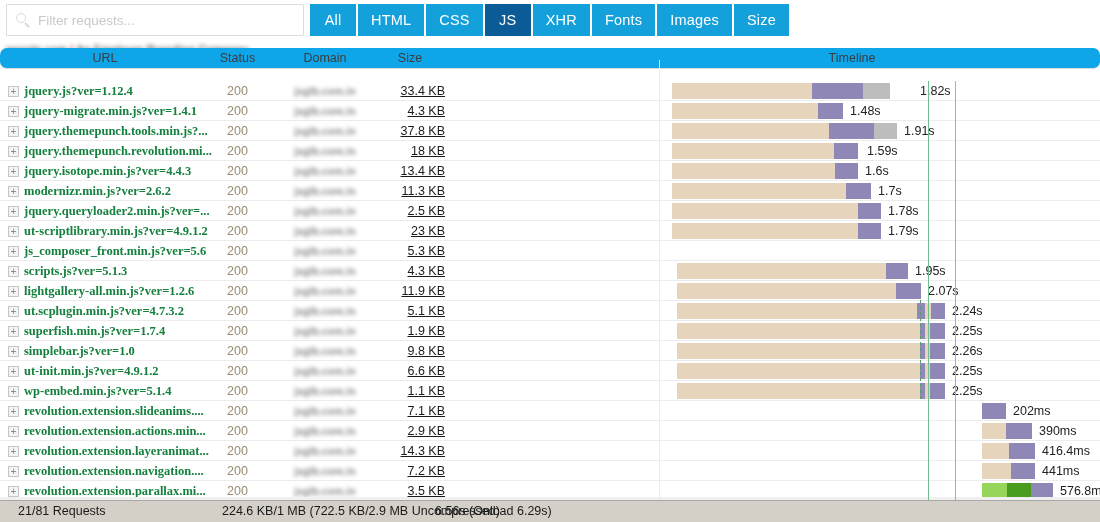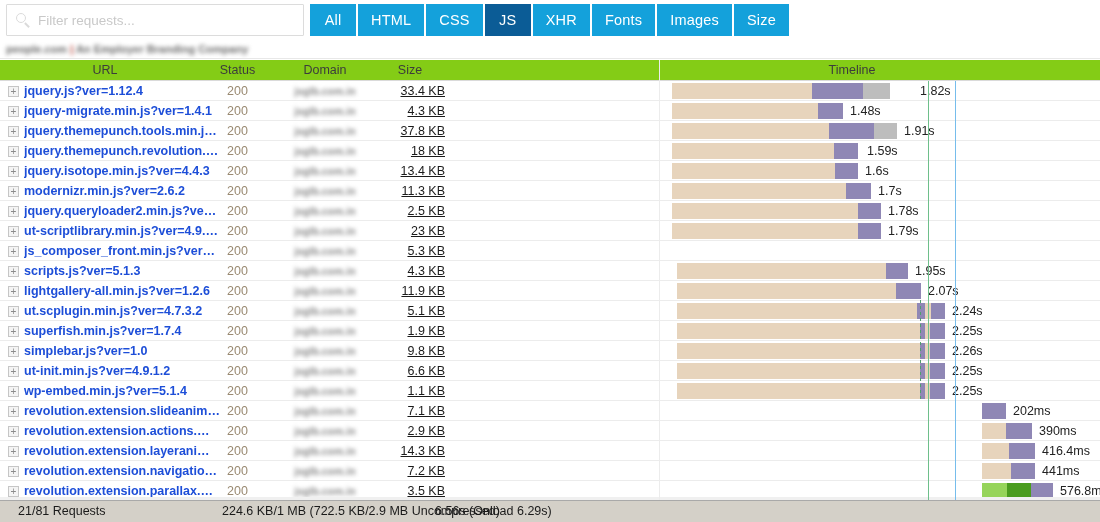--- a/index.html
+++ b/index.html
@@ -53,22 +53,22 @@
     display:flex; align-items:center; padding-left:6px; overflow:hidden;
   }
   .blurtext{
     font-size:11px; font-weight:bold; color:#6b6b6b;
     filter: blur(2.2px); white-space:nowrap; user-select:none;
   }
   .blurtext .sep{ color:#b03a2e; }
 
   
   .thead{
-    position:absolute; left:0; top:60px; width:1100px; height:21px;
-    background:#84cc16; border-bottom:1px solid #dadada;
+    position:absolute; left:0; top:48px; width:1100px; height:21px;
+    background:#0ea5e9; border-bottom:1px solid #dadada;border-radius:7px;
   }
   .thead .th{
     position:absolute; top:3px; font-size:12.5px; color:#3c3c3c;
     text-align:center; font-family:"Liberation Sans", sans-serif;
   }
   .th-url   { left:0;    width:210px; }
   .th-status{ left:205px;width:65px;  }
   .th-domain{ left:275px;width:100px; }
   .th-size  { left:375px;width:70px;  }
   .th-timeline{ left:672px; width:360px; }
@@ -77,22 +77,22 @@
   .row{
     position:relative; height:20px; width:1100px;
     border-bottom:1px solid #ececec; background:#fff;
   }
   .cell{ position:absolute; top:0; height:20px; line-height:20px; font-size:12.5px; }
   .c-expand{
     left:8px; width:11px; height:11px; top:4.5px;
     border:1px solid #c6c6c6; background:#f4f4f4; color:#8a8a8a;
     font-size:10px; line-height:9px; text-align:center; cursor:pointer;
   }
-  .c-url{ left:24px; width:196px; color:#1d4ed8; font-weight:bold;
-          white-space:nowrap; overflow:hidden; text-overflow:ellipsis; }
+  .c-url{ left:24px; width:196px; color:#15803d; font-weight:bold;
+          white-space:nowrap; overflow:hidden; text-overflow:ellipsis;font-family:Liberation Serif, serif; }
   .c-status{ left:205px; width:65px; text-align:center; color:#9a8a72; }
   .c-domain{ left:275px; width:100px; text-align:center; }
   .c-domain .blurdom{
      display:inline-block; font-size:10.5px; color:#8a8a8a;
      filter:blur(1.9px); font-weight:bold; user-select:none;
   }
   .c-size{ left:360px; width:85px; text-align:right; color:#1a1a1a;text-decoration:underline; }
 
   
   .tl-area{

